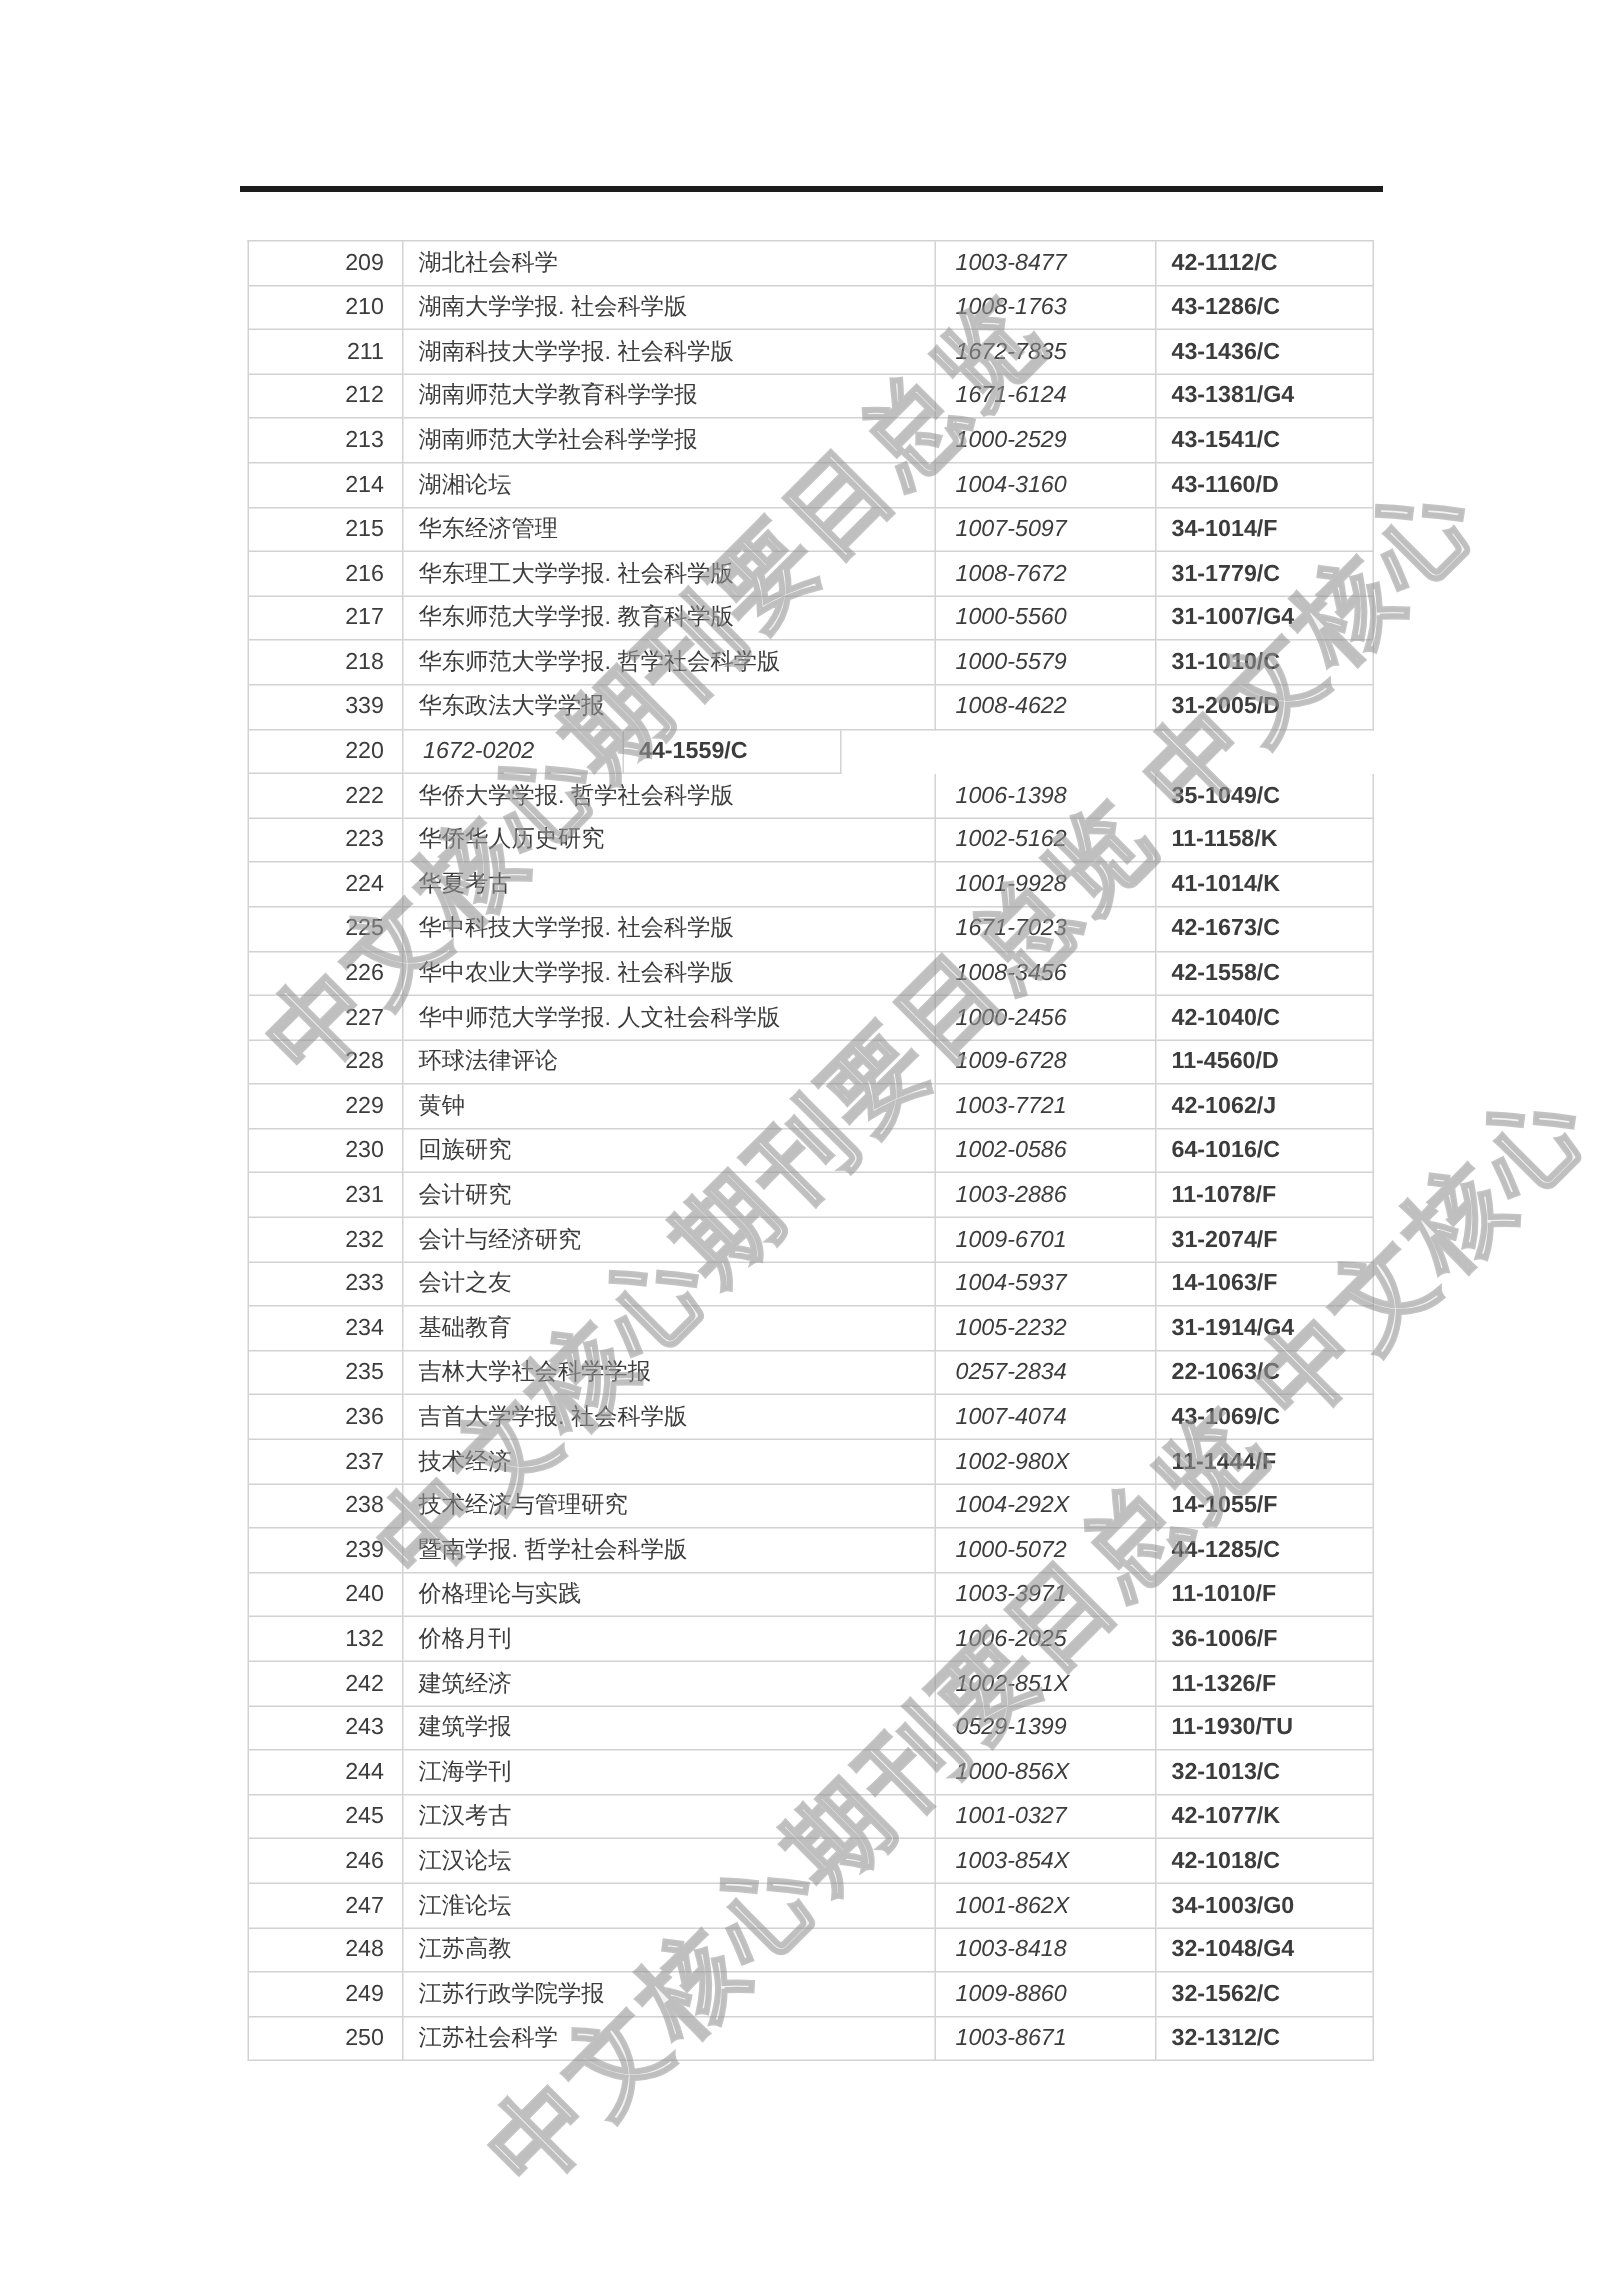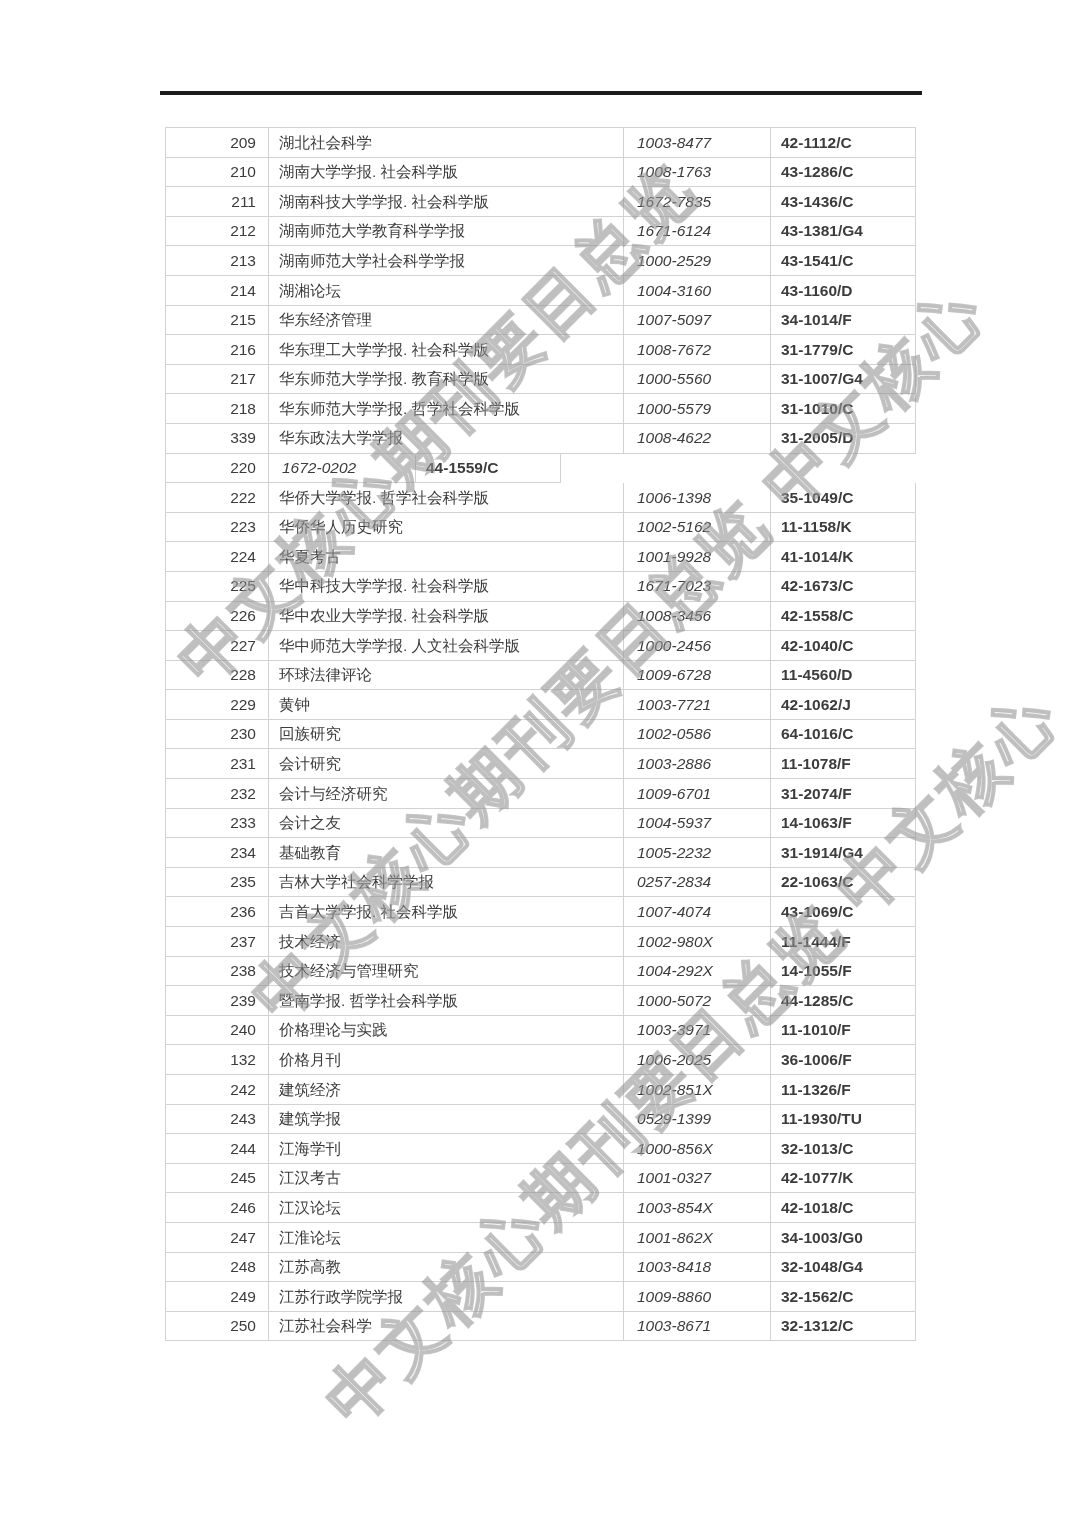--- a/index.html
+++ b/index.html
@@ -11,20 +11,21 @@
     width: 1080px;
     height: 1527px;
     position: relative;
     overflow: hidden;
     font-family: "Liberation Sans", "DejaVu Sans", sans-serif;
   }
   .page {
     position: absolute;
     inset: 0;
     background: #ffffff;
+    margin-top: 33px;
   }
   
   .top-rule {
     position: absolute;
     left: 160px;
     top: 91px;
     width: 762px;
     height: 4px;
     background: #1c1c1c;
   }

